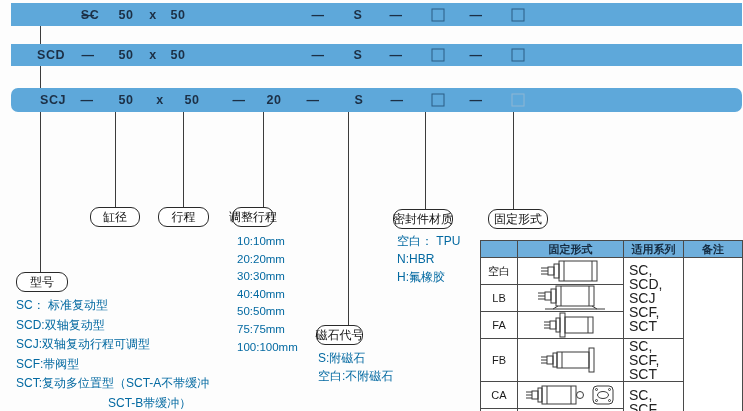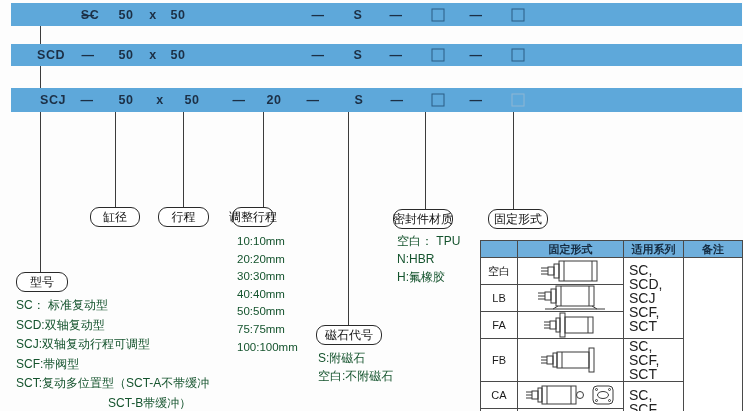--- a/index.html
+++ b/index.html
@@ -20,21 +20,21 @@
   .bar-token.sq.light{border-color:#8db6d3;}
   
   .vline{position:absolute;width:1px;background:var(--line);}
   
   .callout{
     position:absolute;height:20px;border:1.5px solid #2a2a2a;border-radius:9px;
     background:#fff;display:flex;align-items:center;justify-content:center;
     font-size:12px;color:#111;white-space:nowrap;padding:0 13px;box-sizing:border-box;
   }
   
-  .list{position:absolute;font-size:12px;color:#14532d;white-space:nowrap;}
+  .list{position:absolute;font-size:12px;color:#0369a1;white-space:nowrap;}
   .list .list-line{height:19px;line-height:19px;}
   #model-list .list-line{height:19.5px;line-height:19.5px;}
   #model-list .list-line:last-child{padding-left:92px;}
   #adjust-list .list-line{height:17.6px;line-height:17.6px;font-size:11.5px;}
   #magnet-list .list-line,#seal-list .list-line{height:18px;line-height:18px;}
   
   #mount-table{
     position:absolute;left:480px;top:240px;width:262px;border-collapse:collapse;
     table-layout:fixed;border:1.5px solid #333;font-size:11px;color:#1a1a1a;
   }
@@ -70,21 +70,21 @@
     <span class="bar-token" style="left: 115px;">50</span>
     <span class="bar-token" style="left: 142px;">x</span>
     <span class="bar-token" style="left: 167px;">50</span>
     <span class="bar-token" style="left: 307px;">—</span>
     <span class="bar-token" style="left: 347px;">S</span>
     <span class="bar-token" style="left: 385px;">—</span>
     <span class="bar-token sq" style="left: 427px;"></span>
     <span class="bar-token" style="left: 465px;">—</span>
     <span class="bar-token sq" style="left: 507px;"></span>
   </div>
-<div class="code-bar" style="top:88px;height:24px;">
+<div class="code-bar" style="top:88px;height:24px;border-radius:7px;">
     <span class="bar-token" style="left: 42px;">SCJ</span>
     <span class="bar-token" style="left: 76px;">—</span>
     <span class="bar-token" style="left: 115px;">50</span>
     <span class="bar-token" style="left: 149px;">x</span>
     <span class="bar-token" style="left: 181px;">50</span>
     <span class="bar-token" style="left: 228px;">—</span>
     <span class="bar-token" style="left: 263px;">20</span>
     <span class="bar-token" style="left: 302px;">—</span>
     <span class="bar-token" style="left: 348px;">S</span>
     <span class="bar-token" style="left: 386px;">—</span>
@@ -100,21 +100,21 @@
 <div class="vline" style="left:183px;top:112px;height:96px;"></div>
 <div class="vline" style="left:263px;top:112px;height:96px;"></div>
 <div class="vline" style="left:348px;top:112px;height:214px;"></div>
 <div class="vline" style="left:425px;top:112px;height:98px;"></div>
 <div class="vline" style="left:513px;top:112px;height:98px;"></div>
 
 <div class="callout" style="left:16px;top:272px;width:52px;">型号</div>
 <div class="callout" style="left:90px;top:207px;width:50px;">缸径</div>
 <div class="callout" style="left:158px;top:207px;width:51px;">行程</div>
 <div class="callout" style="left:232px;top:207px;width:42px;">调整行程</div>
-<div class="callout" style="left:316px;top:325px;width:66px;">磁石代号</div>
+<div class="callout" style="left:316px;top:325px;width:47px;">磁石代号</div>
 <div class="callout" style="left:393px;top:209px;width:60px;">密封件材质</div>
 <div class="callout" style="left:488px;top:209px;width:60px;">固定形式</div>
 
 <div class="list" id="model-list" style="left:16px;top:296px;">
     <div class="list-line">SC： 标准复动型</div>
     <div class="list-line">SCD:双轴复动型</div>
     <div class="list-line">SCJ:双轴复动行程可调型</div>
     <div class="list-line">SCF:带阀型</div>
     <div class="list-line">SCT:复动多位置型（SCT-A不带缓冲</div>
     <div class="list-line">SCT-B带缓冲）</div>

